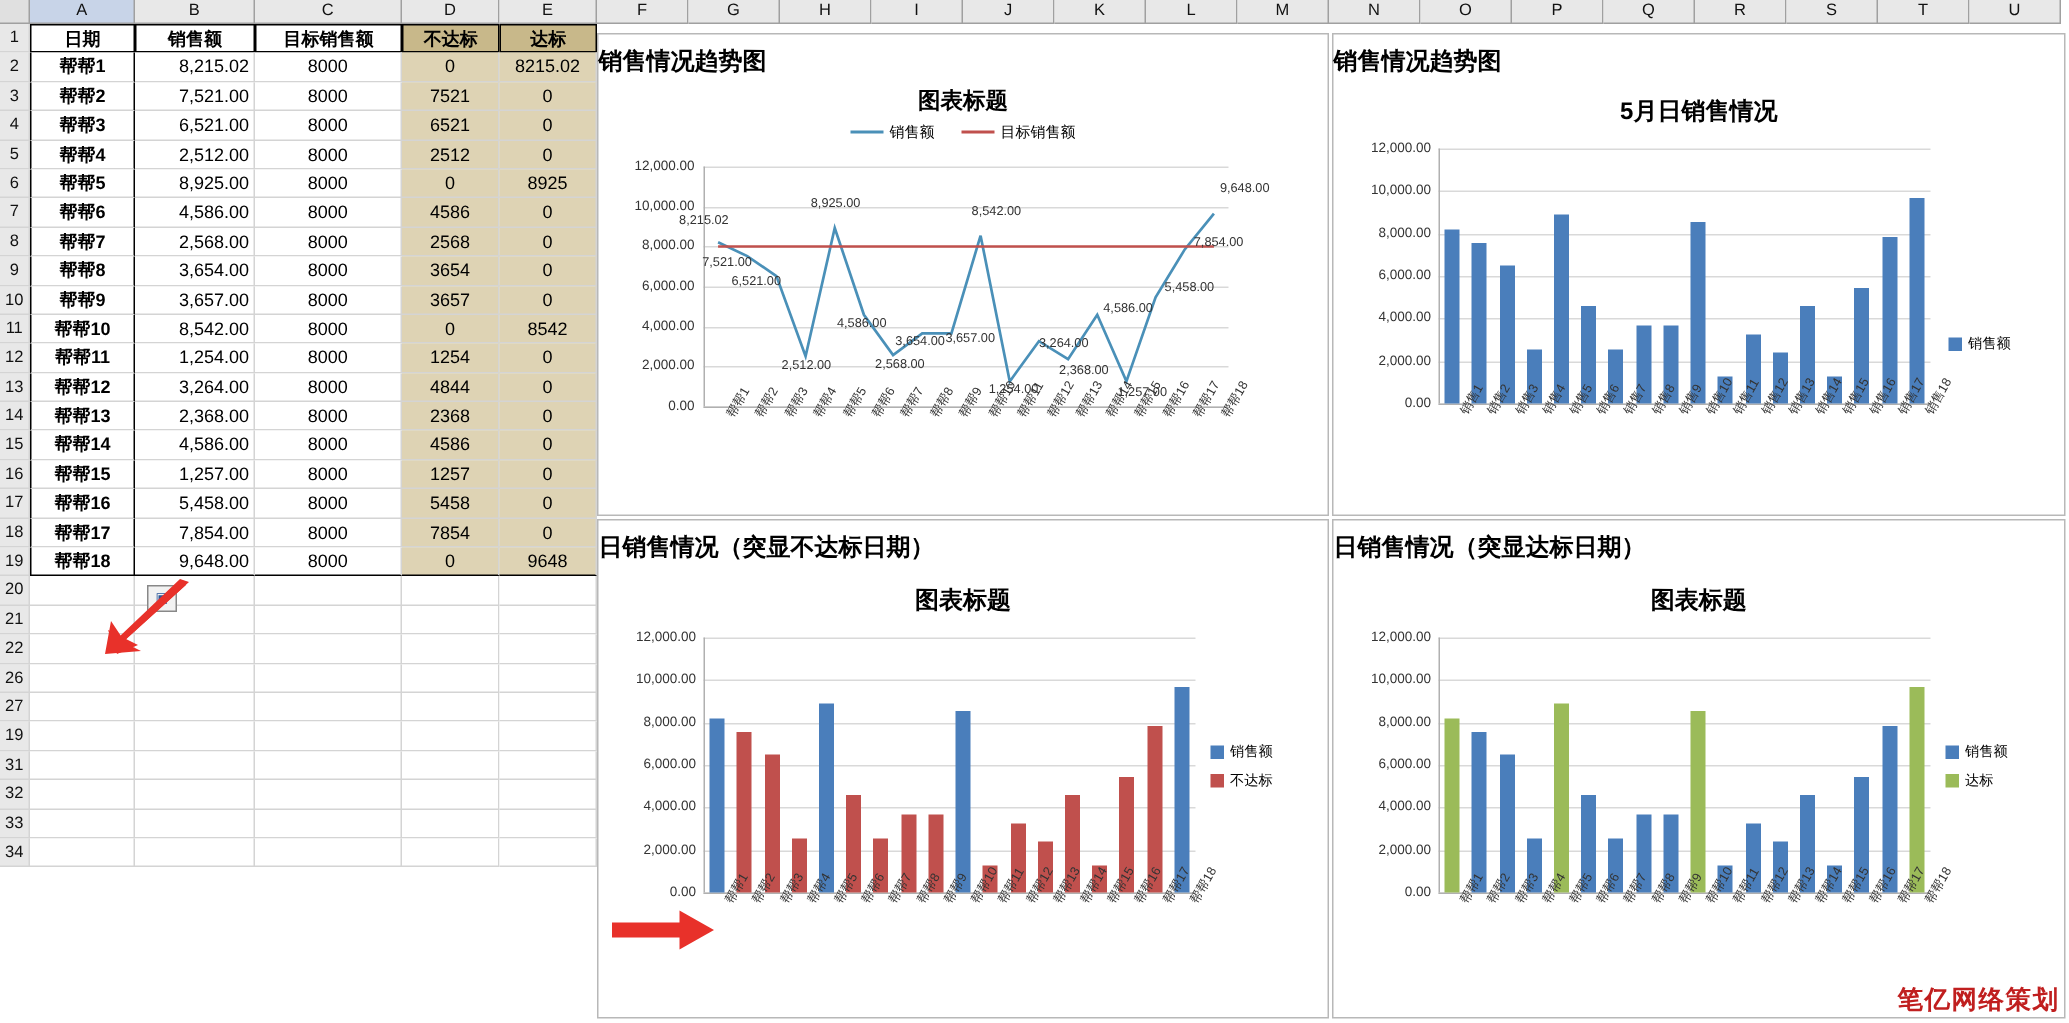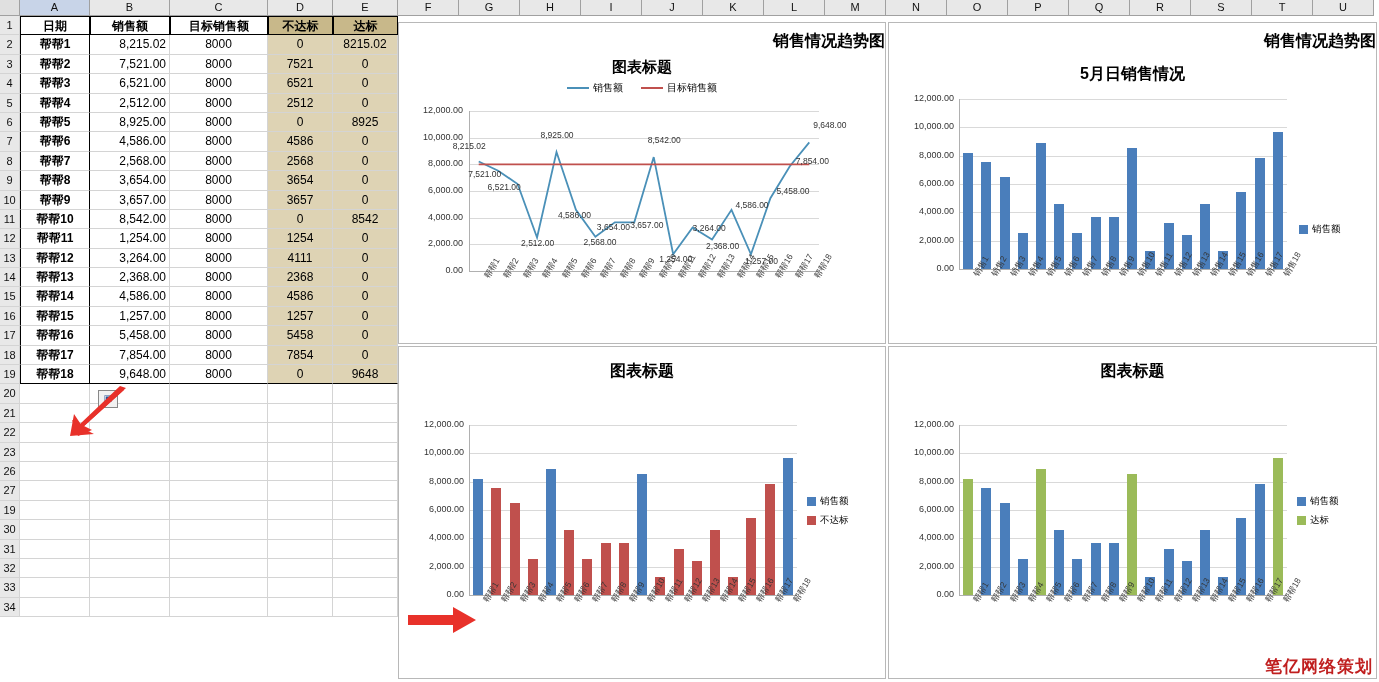--- a/index.html
+++ b/index.html
@@ -35,21 +35,21 @@
   .tancell{background:#ded3b4;text-align:center;}
   .lastrow .datecell,.lastrow .numcell,.lastrow .tgtcell,.lastrow .tancell{border-bottom:1px solid #000;}
   .emptyrow .cell{background:#ffffff;}
   
   #selmark{position:absolute;left:98px;top:390px;width:18px;height:16px;border:1px solid #888;background:#f2f2f2;
            font-size:9px;color:#2a5699;text-align:center;line-height:15px;}
   
   .arrow{position:absolute;pointer-events:none;}
   
   .panel{position:absolute;background:#fff;border:1px solid #b8b8b8;box-sizing:border-box;}
-  .panel-title{text-align:right;font-weight:bold;font-size:16px;margin-top:8px;}
+  .panel-title{text-align:left;font-weight:bold;font-size:16px;margin-top:8px;}
   .chart-title{text-align:center;font-weight:bold;font-size:15px;margin-top:6px;}
   .legend-row{display:flex;justify-content:center;gap:18px;margin-top:4px;font-size:10px;}
   .legend-item{display:flex;align-items:center;gap:4px;}
   .lg-line{width:22px;height:2px;}
   .plot{position:relative;}
   .ylab{position:absolute;font-size:9px;color:#333;text-align:right;white-space:nowrap;}
   .gline{position:absolute;height:1px;background:#d9d9d9;}
   .axis-x{position:absolute;height:1px;background:#b0b0b0;}
   .axis-y{position:absolute;width:1px;background:#b0b0b0;}
   .bar{position:absolute;bottom:0;}
@@ -169,21 +169,21 @@
         <div class="cell c-b numcell">1,254.00</div>
         <div class="cell c-c tgtcell">8000</div>
         <div class="cell c-d tancell">1254</div>
         <div class="cell c-e tancell">0</div>
       </div>
       <div class="row">
         <div class="rowh">13</div>
         <div class="cell c-a datecell">帮帮12</div>
         <div class="cell c-b numcell">3,264.00</div>
         <div class="cell c-c tgtcell">8000</div>
-        <div class="cell c-d tancell">4111</div>
+        <div class="cell c-d tancell">4844</div>
         <div class="cell c-e tancell">0</div>
       </div>
       <div class="row">
         <div class="rowh">14</div>
         <div class="cell c-a datecell">帮帮13</div>
         <div class="cell c-b numcell">2,368.00</div>
         <div class="cell c-c tgtcell">8000</div>
         <div class="cell c-d tancell">2368</div>
         <div class="cell c-e tancell">0</div>
       </div>
@@ -245,53 +245,37 @@
       </div>
       <div class="row emptyrow">
         <div class="rowh">22</div>
         <div class="cell c-a"></div>
         <div class="cell c-b"></div>
         <div class="cell c-c"></div>
         <div class="cell c-d"></div>
         <div class="cell c-e"></div>
       </div>
       <div class="row emptyrow">
-        <div class="rowh">23</div>
-        <div class="cell c-a"></div>
-        <div class="cell c-b"></div>
-        <div class="cell c-c"></div>
-        <div class="cell c-d"></div>
-        <div class="cell c-e"></div>
-      </div>
-      <div class="row emptyrow">
         <div class="rowh">26</div>
         <div class="cell c-a"></div>
         <div class="cell c-b"></div>
         <div class="cell c-c"></div>
         <div class="cell c-d"></div>
         <div class="cell c-e"></div>
       </div>
       <div class="row emptyrow">
         <div class="rowh">27</div>
         <div class="cell c-a"></div>
         <div class="cell c-b"></div>
         <div class="cell c-c"></div>
         <div class="cell c-d"></div>
         <div class="cell c-e"></div>
       </div>
       <div class="row emptyrow">
         <div class="rowh">19</div>
-        <div class="cell c-a"></div>
-        <div class="cell c-b"></div>
-        <div class="cell c-c"></div>
-        <div class="cell c-d"></div>
-        <div class="cell c-e"></div>
-      </div>
-      <div class="row emptyrow">
-        <div class="rowh">30</div>
         <div class="cell c-a"></div>
         <div class="cell c-b"></div>
         <div class="cell c-c"></div>
         <div class="cell c-d"></div>
         <div class="cell c-e"></div>
       </div>
       <div class="row emptyrow">
         <div class="rowh">31</div>
         <div class="cell c-a"></div>
         <div class="cell c-b"></div>
@@ -478,20 +462,21 @@
     </div>
   <div class="sidelegend" style="left:410px;top:200px;">
     <div class="sl-item">
       <span class="sl-box" style="background:#4a7ebb"></span>
       <span>销售额</span>
     </div>
   </div>
 </div>
 
 <div class="panel" id="panel3" style="left:398px;top:346px;width:488px;height:333px;">
+  <div class="panel-title">日销售情况（突显不达标日期）</div>
   <div class="chart-title" style="font-size:16px;margin-top:14px;">图表标题</div>
   <div class="plot" id="plot3" style="position:absolute;left:8px;top:72px;width:400px;height:240px;">
       <div class="gline" style="left:62px;top:176px;width:328px"></div>
       <div class="ylab" style="left:0px;top:170px;width:57px">0.00</div>
       <div class="gline" style="left:62px;top:147.66666666666666px;width:328px"></div>
       <div class="ylab" style="left:0px;top:141.66666666666666px;width:57px">2,000.00</div>
       <div class="gline" style="left:62px;top:119.33333333333334px;width:328px"></div>
       <div class="ylab" style="left:0px;top:113.33333333333334px;width:57px">4,000.00</div>
       <div class="gline" style="left:62px;top:91px;width:328px"></div>
       <div class="ylab" style="left:0px;top:85px;width:57px">6,000.00</div>
@@ -546,20 +531,21 @@
       <span>销售额</span>
     </div>
     <div class="sl-item">
       <span class="sl-box" style="background:#c0504d"></span>
       <span>不达标</span>
     </div>
   </div>
 </div>
 
 <div class="panel" id="panel4" style="left:888px;top:346px;width:489px;height:333px;">
+  <div class="panel-title">日销售情况（突显达标日期）</div>
   <div class="chart-title" style="font-size:16px;margin-top:14px;">图表标题</div>
   <div class="plot" id="plot4" style="position:absolute;left:8px;top:72px;width:400px;height:240px;">
       <div class="gline" style="left:62px;top:176px;width:328px"></div>
       <div class="ylab" style="left:0px;top:170px;width:57px">0.00</div>
       <div class="gline" style="left:62px;top:147.66666666666666px;width:328px"></div>
       <div class="ylab" style="left:0px;top:141.66666666666666px;width:57px">2,000.00</div>
       <div class="gline" style="left:62px;top:119.33333333333334px;width:328px"></div>
       <div class="ylab" style="left:0px;top:113.33333333333334px;width:57px">4,000.00</div>
       <div class="gline" style="left:62px;top:91px;width:328px"></div>
       <div class="ylab" style="left:0px;top:85px;width:57px">6,000.00</div>

